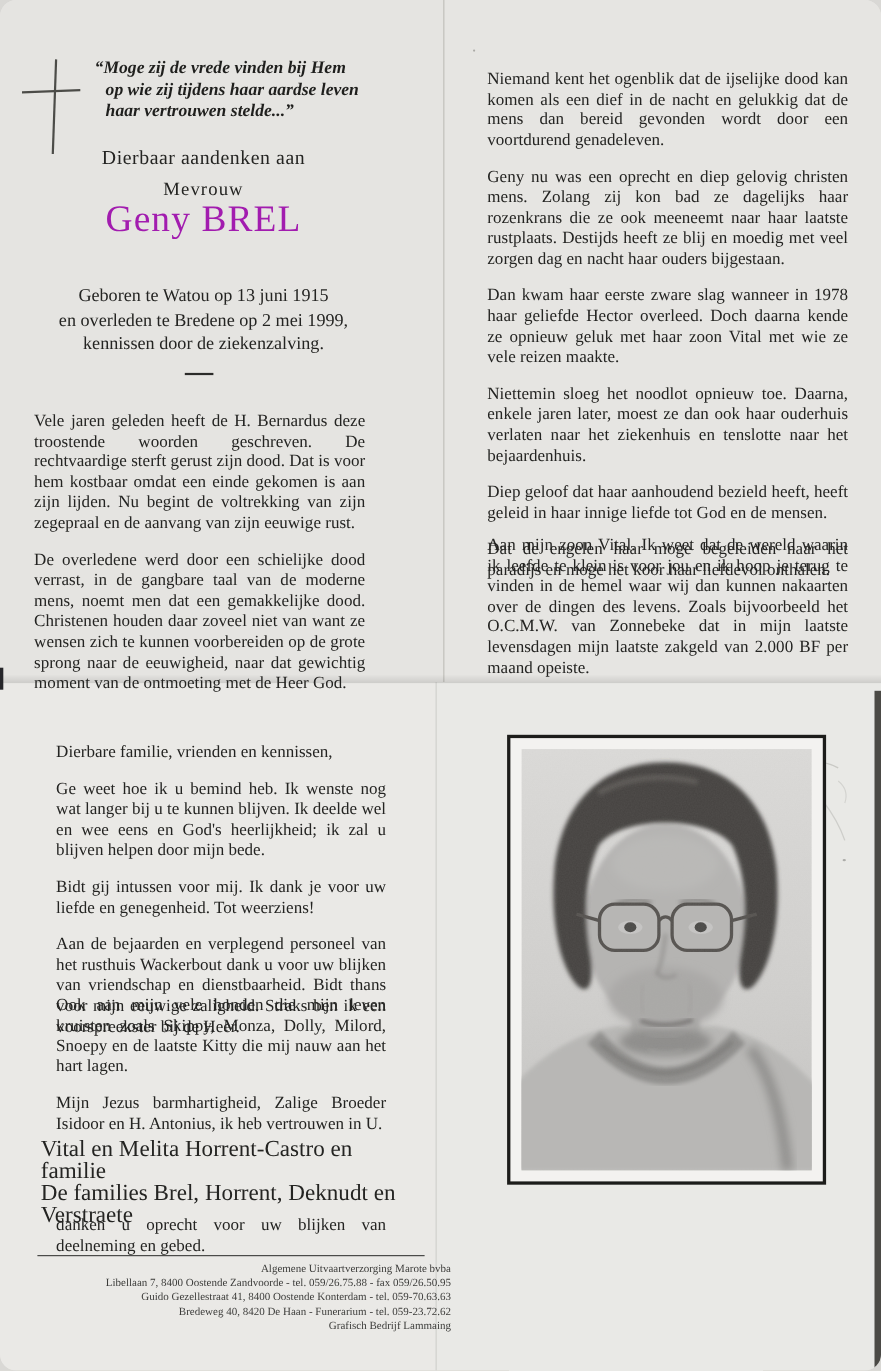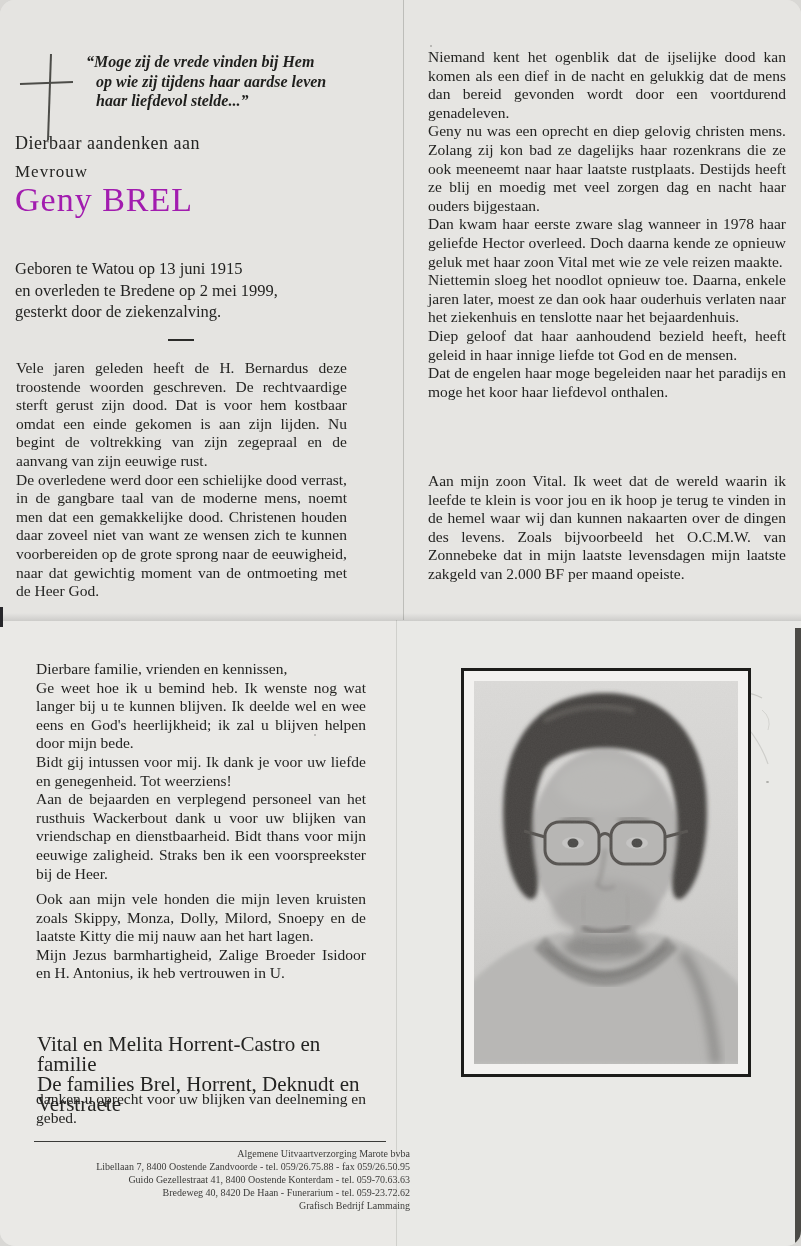--- a/index.html
+++ b/index.html
@@ -16,30 +16,30 @@
           background:linear-gradient(rgba(0,0,0,0) 0%,rgba(0,0,0,.09) 85%,rgba(0,0,0,.14) 100%);}
   .edge-strip{position:absolute;left:795px;top:628px;width:6px;height:618px;background:#4b4a46;}
   .corner-tick{position:absolute;left:0;top:607px;width:3px;height:20px;background:#26262a;}
   .speck{position:absolute;border-radius:50%;background:rgba(60,60,55,.35);}
 
   
   .cross{position:absolute;left:10px;top:44px;}
   .quote{position:absolute;left:86px;top:52px;width:268px;font-style:italic;font-weight:bold;
          font-size:16px;line-height:19.5px;color:#1f1f1d;}
   .quote .q2{padding-left:10px;}
-  .fcenter{position:absolute;left:15px;width:340px;}
+  .fcenter{position:absolute;left:15px;width:340px;text-align:center;}
   .dedication{top:133px;font-size:18px;letter-spacing:.5px;}
   .honorific{top:162px;font-size:17px;letter-spacing:1px;}
   .deceased-name{top:181px;font-size:34px;letter-spacing:1px;color:#a21caf;}
   .widow-line{top:229px;font-size:16.5px;}
   .vitals{top:258px;font-size:16.5px;line-height:21.5px;}
   .sep-dash{position:absolute;left:168px;top:339px;width:26px;height:2px;background:#2b2b29;}
   .front-paras{position:absolute;left:16px;top:359px;width:331px;}
   .body-text{font-size:15.5px;line-height:18.6px;text-align:justify;}
-  .body-text p{margin:0;}
+  .body-text p{margin:15px;}
 
   
   .tr-paras{position:absolute;left:428px;top:48px;width:358px;}
   .son-para{position:absolute;left:428px;top:472px;width:358px;}
 
   
   .bl-block1{position:absolute;left:36px;top:660px;width:330px;}
   .bl-block2{position:absolute;left:36px;top:890px;width:330px;}
   .family-lines{position:absolute;left:37px;top:1034px;width:345px;font-size:21px;line-height:20px;}
   .thanks{position:absolute;left:36px;top:1090px;width:330px;}
@@ -73,31 +73,31 @@
   <div class="speck" style="left:314px;top:734px;width:2px;height:2px;"></div>
 
   <svg class="cross" width="76" height="104" viewBox="0 0 76 104">
     <line x1="41" y1="10" x2="38" y2="96" stroke="#4c4c48" stroke-width="2"></line>
     <line x1="10" y1="40" x2="63" y2="38" stroke="#4c4c48" stroke-width="2"></line>
   </svg>
 
   <div class="quote">
     <div>“Moge zij de vrede vinden bij Hem</div>
     <div class="q2">op wie zij tijdens haar aardse leven</div>
-    <div class="q2">haar liefdevol stelde...”</div>
+    <div class="q2">haar vertrouwen stelde...”</div>
   </div>
 
   <div class="fcenter dedication">Dierbaar aandenken aan</div>
   <div class="fcenter honorific">Mevrouw</div>
   <div class="fcenter deceased-name">Geny BREL</div>
 
   <div class="fcenter vitals">
     <div>Geboren te Watou op 13 juni 1915</div>
     <div>en overleden te Bredene op 2 mei 1999,</div>
-    <div>gesterkt door de ziekenzalving.</div>
+    <div>kennissen door de ziekenzalving.</div>
   </div>
 
   <div class="sep-dash"></div>
 
   <div class="front-paras body-text">
     <p>Vele jaren geleden heeft de H. Bernardus deze troostende woorden geschreven. De rechtvaardige sterft gerust zijn dood. Dat is voor hem kostbaar omdat een einde gekomen is aan zijn lijden. Nu begint de voltrekking van zijn zegepraal en de aanvang van zijn eeuwige rust.</p>
     <p>De overledene werd door een schielijke dood verrast, in de gangbare taal van de moderne mens, noemt men dat een gemakkelijke dood. Christenen houden daar zoveel niet van want ze wensen zich te kunnen voorbereiden op de grote sprong naar de eeuwigheid, naar dat gewichtig moment van de ontmoeting met de Heer God.</p>
   </div>
 
   <div class="tr-paras body-text">

